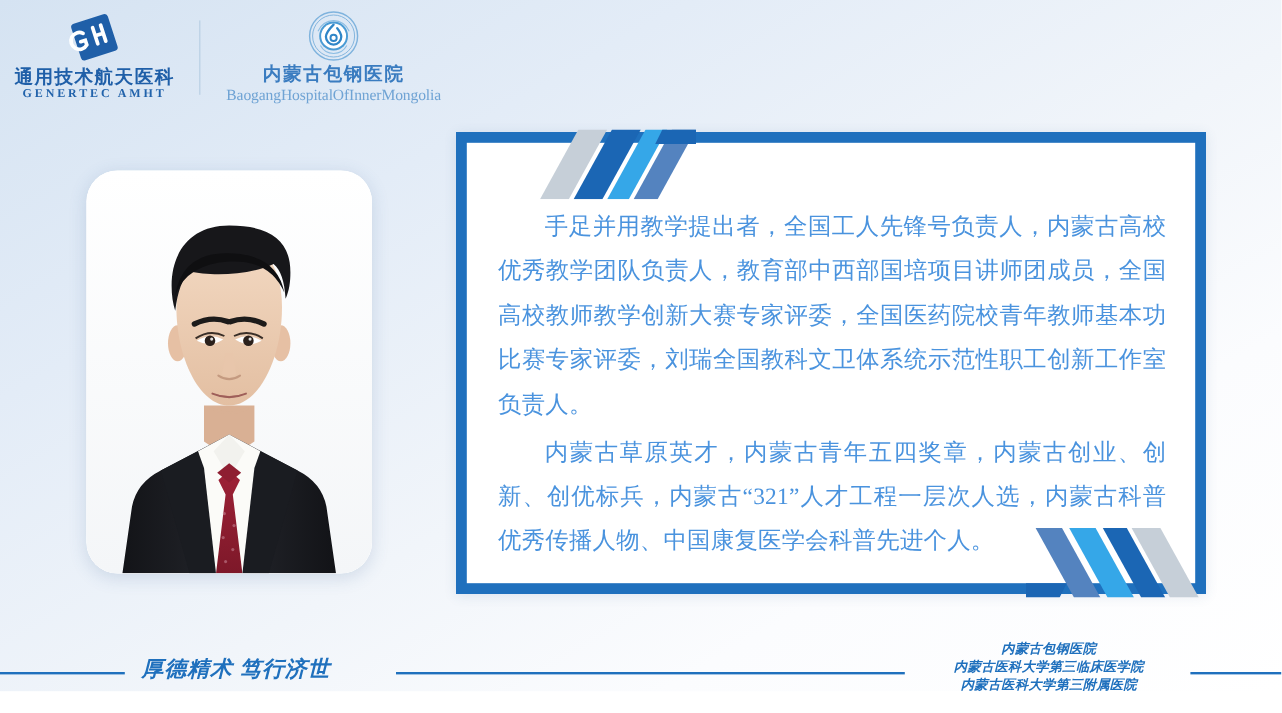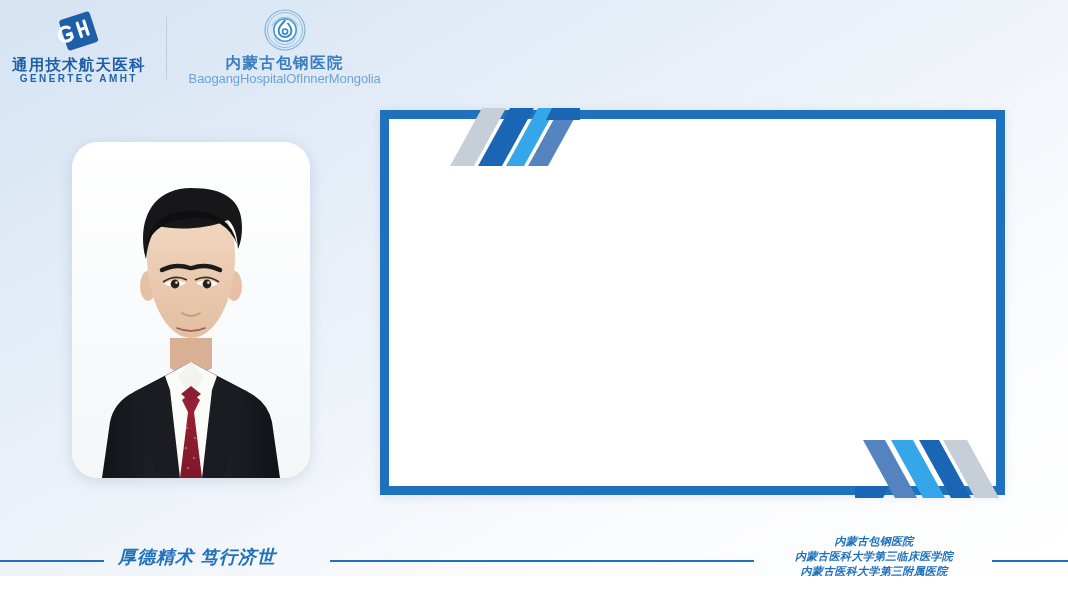--- a/index.html
+++ b/index.html
@@ -12,20 +12,21 @@
     overflow: hidden;
     font-family: "Liberation Sans", "DejaVu Sans", sans-serif;
   }
 
   #slide {
     position: relative;
     width: 1068px;
     height: 576px;
     background: linear-gradient(150deg, #d5e3f2 0%, #e3ecf7 28%, #f1f5fa 55%, #fbfcfe 75%, #ffffff 100%);
     overflow: hidden;
+    font-family: Liberation Serif, serif;
   }
 
   
   #header {
     position: absolute;
     left: 0;
     top: 0;
     width: 1068px;
     height: 96px;
   }
@@ -328,20 +329,22 @@
         <path d="M105 186 q14 7 28 0 q-14 4 -28 0 z" fill="#b9766e"></path>
         <path d="M105 186 q14 6 28 0" stroke="#9e5f59" stroke-width="1.6" fill="none" stroke-linecap="round"></path>
 
         <path d="M103 198 q16 8 32 0" stroke="#d8b095" stroke-width="2" fill="none" opacity="0.6"></path>
       </svg>
     </div>
   </div>
 
   <div id="content-frame">
     <div id="content-inner">
+      <p class="para">手足并用教学提出者，全国工人先锋号负责人，内蒙古高校优秀教学团队负责人，教育部中西部国培项目讲师团成员，全国高校教师教学创新大赛专家评委，全国医药院校青年教师基本功比赛专家评委，刘瑞全国教科文卫体系统示范性职工创新工作室负责人。</p>
+      <p class="para">内蒙古草原英才，内蒙古青年五四奖章，内蒙古创业、创新、创优标兵，内蒙古“321”人才工程一层次人选，内蒙古科普优秀传播人物、中国康复医学会科普先进个人。</p>
     </div>
   </div>
 
   <div class="stripes" id="stripes-top">
     <svg width="160" height="58" viewBox="0 0 160 58" aria-hidden="true">
       <g>
         <polygon points="30,58 62,0 86,0 54,58" fill="#c6cfd8"></polygon>
         <polygon points="58,58 90,0 114,0 82,58" fill="#1b66b4"></polygon>
         <polygon points="86,58 118,0 136,0 104,58" fill="#35a7e8"></polygon>
         <polygon points="108,58 140,0 160,0 128,58" fill="#5483bf"></polygon>

